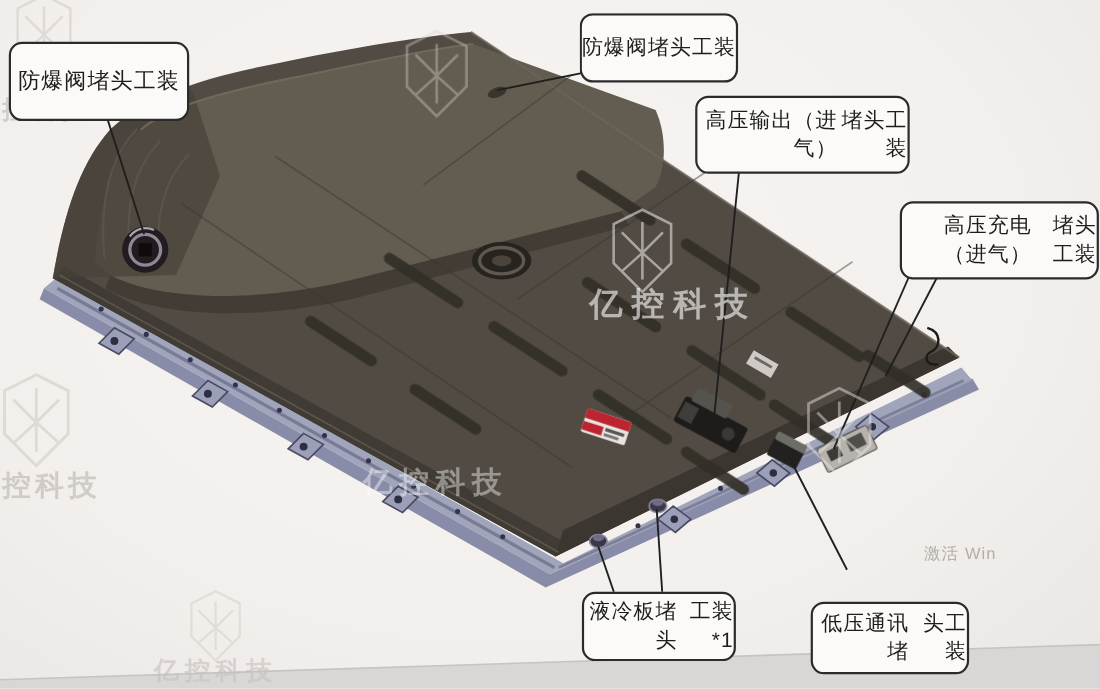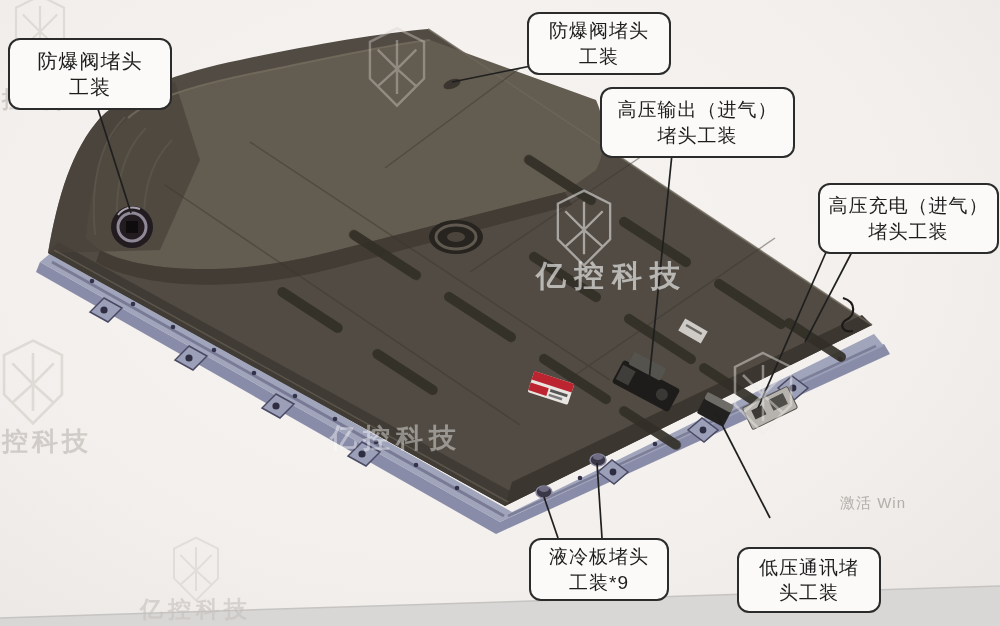--- a/index.html
+++ b/index.html
@@ -6,28 +6,28 @@
     --background:#f2efec; --cover:#514b43; --cover_light:#635c50; --cover_dark:#3b362f;
     --tray:#9ba0b8; --tray_dark:#7d81a0; --label_bg:#fbfaf8; --label_border:#2b2b2b;
     --label_text:#1d1d1d; --leader:#1f1f1f; --sticker_red:#bc2430; --desk_edge:#d9d7d5;
   }
   html,body{margin:0;padding:0;background:#e8e5e2;font-family:"Liberation Sans",sans-serif;}
   .scene{position:relative;width:1000px;height:626px;overflow:hidden;
     background:radial-gradient(ellipse at 45% 38%, #f7f4f2 0%, var(--background) 62%, #e9e6e3 100%);}
   .scene svg.draw{position:absolute;left:0;top:0;z-index:1;}
   .wm{position:absolute;z-index:2;pointer-events:none;white-space:nowrap;}
   .wm-text{font-weight:bold;font-family:Liberation Serif, serif;}
-  .callout{position:absolute;z-index:3;display:flex;flex-direction:column;align-items:center;justify-content:center;
+  .callout{position:absolute;z-index:3;display:flex;align-items:center;justify-content:center;
     background:var(--label_bg);border:2px solid var(--label_border);border-radius:12px;
-    color:var(--label_text);text-align:left;line-height:1.32;letter-spacing:1px;}
+    color:var(--label_text);text-align:right;line-height:1.32;letter-spacing:1px;}
   .callout span{display:block;}
   
   #c1{left:8px;  top:38px;  width:160px;height:68px;font-size:20px;}
   #c2{left:527px;top:12px;  width:140px;height:59px;font-size:19px;}
-  #c3{left:600px;top:87px;  width:191px;height:67px;font-size:19px;}
+  #c3{left:632px;top:87px;  width:191px;height:67px;font-size:19px;}
   #c4{left:818px;top:183px; width:177px;height:67px;font-size:19px;}
   #c5{left:529px;top:538px; width:136px;height:59px;font-size:19px;}
   #c6{left:737px;top:518px; width:140px;height:62px;font-size:19px;margin-top:29px;}
   
   #wmA{left:14px; top:-6px;  color:#cfcac5;opacity:.55;}
   #wmB{left:368px;top:26px;  color:#d6d1cc;opacity:.40;}
   #wmC{left:556px;top:188px; color:#ffffff;opacity:.50;}
   #wmD{left:733px;top:350px; color:#f0eee9;opacity:.45;}
   #wmE{left:2px;  top:338px; color:#cac5c0;opacity:.50;}
   #wmF{left:172px;top:536px; color:#d2cdc8;opacity:.50;}
@@ -261,20 +261,20 @@
   <div class="callout" id="c3">
     <span>高压输出（进气）</span>
     <span>堵头工装</span>
   </div>
   <div class="callout" id="c4">
     <span>高压充电（进气）</span>
     <span>堵头工装</span>
   </div>
   <div class="callout" id="c5">
     <span>液冷板堵头</span>
-    <span>工装*9</span>
+    <span>工装*1</span>
   </div>
   <div class="callout" id="c6">
     <span>低压通讯堵</span>
     <span>头工装</span>
   </div>
 
 </div>
 
 </body></html>

